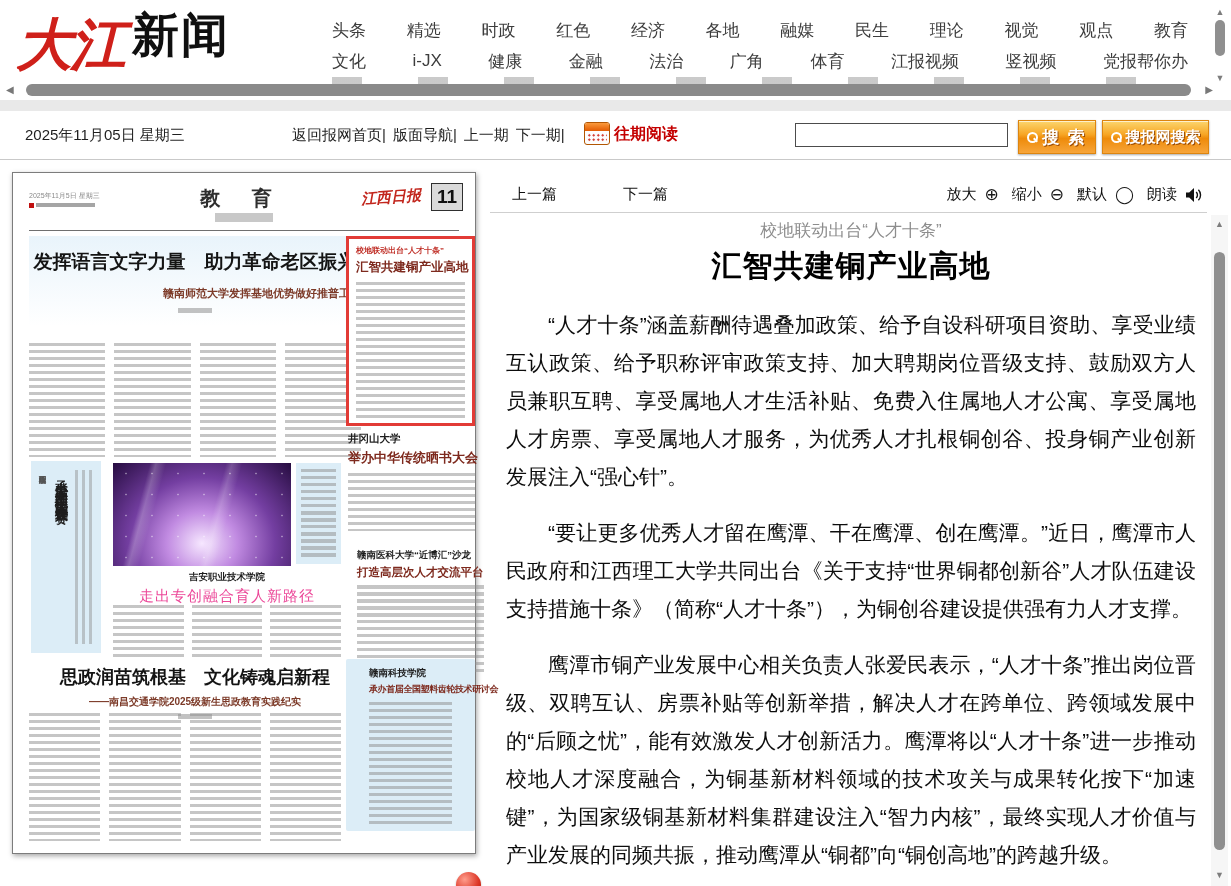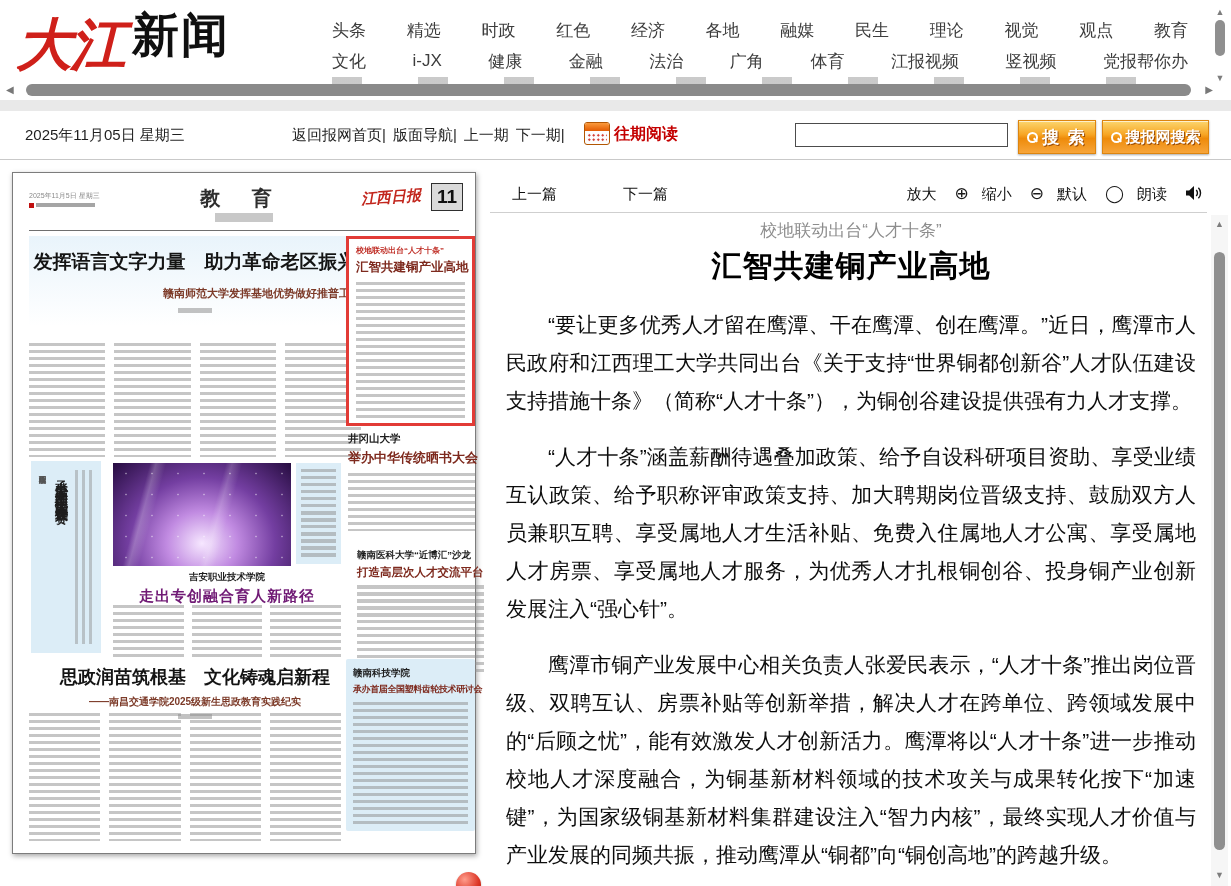--- a/index.html
+++ b/index.html
@@ -94,56 +94,56 @@
   .np-jgs { left:335px; top:259px; width:127px; }
   .np-org { font-size:10.5px; font-weight:bold; color:#1e1e1e; white-space:nowrap; }
   .np-subhead { font-size:13px; font-weight:bold; color:#7e2a1e; margin-top:3px; white-space:nowrap; }
   .np-jgs .fill { margin-top:6px; height:58px; }
 
   .np-gy { left:344px; top:360px; width:127px;margin-top:16px; }
   .np-gy .np-org { font-size:9.5px; }
   .np-gy .np-subhead { font-size:11.5px; }
   .np-gy .fill { margin-top:5px; height:88px; }
 
-  .np-gk { left:333px; top:486px; width:129px; height:172px; background:#dcedf7; border-radius:2px; padding:8px 7px; }
+  .np-gk { left:333px; top:486px; width:129px; height:172px; background:#dcedf7; border-radius:2px; padding:8px 23px; }
   .np-gk .np-org { font-size:9.5px; }
   .np-gk .np-subhead { font-size:9px; letter-spacing:-0.4px; }
   .np-gk .fill { margin-top:6px; height:122px; }
 
   .np-vert { left:18px; top:288px; width:70px; height:192px; background:#dcedf7; padding:9px 6px; display:flex; gap:5px; }
   .np-vert-org { writing-mode:vertical-rl; font-size:7.5px; color:#555; }
   .np-vert-title { writing-mode:vertical-rl; font-size:13px; font-weight:bold; color:#1e1e1e; letter-spacing:2px; }
   .np-vert-fill { flex:1; }
 
   .np-photo { left:100px; top:290px; width:178px; height:103px; overflow:hidden;
     background:
       linear-gradient(105deg, transparent 18%, rgba(255,255,255,.22) 21%, transparent 26%, transparent 55%, rgba(255,255,255,.18) 58%, transparent 63%),
       radial-gradient(ellipse at 50% 78%, rgba(246,230,255,.95) 0%, rgba(186,126,222,.9) 28%, rgba(108,52,156,.95) 58%, rgba(38,12,64,1) 100%); }
   .np-photo::after { content:""; position:absolute; inset:0;
       background-image:radial-gradient(rgba(255,255,255,.8) 1px, transparent 1.4px); background-size:26px 21px; opacity:.5; }
   .np-photo-cap { left:283px; top:290px; width:45px; height:101px; background:#dcedf7; padding:6px 5px; }
   .np-photo-cap .fill { width:100%; height:100%; }
 
   .np-ja { left:100px; top:398px; width:228px; text-align:center; }
   .np-ja-org { font-size:9.5px; font-weight:bold; color:#1e1e1e; }
-  .np-ja-title { font-size:15px; font-weight:bold; color:#701a75; margin-top:3px; letter-spacing:1px; white-space:nowrap; }
+  .np-ja-title { font-size:15px; font-weight:normal; color:#ec4899; margin-top:3px; letter-spacing:1px; white-space:nowrap; }
 
   .np-sz { left:16px; top:492px; width:332px; text-align:center; }
   .np-sz-title { font-size:18px; font-weight:900; color:#141414; white-space:nowrap; }
   .np-sz-sub { font-size:10px; font-weight:bold; color:#7c3a28; margin-top:6px; }
   .np-sz .np-byline { margin-top:5px; }
 
   
   .art-toolbar { position:absolute; left:490px; top:177px; width:717px; height:36px; border-bottom:1px solid #cfcfcf;
                  display:flex; align-items:center; font-size:15px; color:#101010; background:#fff; }
   .tb-link { text-decoration:none; color:#101010; cursor:pointer; }
   .tb-prev { margin-left:22px; }
   .tb-next { margin-left:66px; }
   .tb-right { margin-left:auto; display:flex; align-items:center; gap:13px; margin-right:4px; }
-  .tb-item { display:flex; align-items:flex-start; gap:18px; cursor:pointer; color:#101010; }
+  .tb-item { display:flex; align-items:center; gap:8px; cursor:pointer; color:#101010; }
   .tb-icon { font-size:17px; line-height:1; color:#1a1a1a; }
 
   .art-kicker { position:absolute; left:505px; top:219px; width:692px; text-align:center; font-size:17px; color:#8d8d8d; }
   .art-title  { position:absolute; left:505px; top:246px; width:692px; text-align:center; font-size:30px; font-weight:bold; color:#000; letter-spacing:1px; }
   .art-paras  { position:absolute; left:506px; top:306px; width:690px; }
   .art-paras p { font-size:21px; line-height:38px; text-indent:2em; text-align:justify; color:#0d0d0d; margin:0 0 18px; }
 
   .art-vscroll { position:absolute; left:1211px; top:215px; width:17px; height:671px; background:#f6f6f6; }
   .art-vscroll .arrow { position:absolute; left:0; width:17px; text-align:center; font-size:9px; color:#7d7d7d; }
   .art-vscroll .up { top:4px; }
@@ -334,22 +334,22 @@
           <path d="M11.2 5a4.2 4.2 0 010 6" stroke="#111" stroke-width="1.4" fill="none"></path>
           <path d="M13.4 2.8a7.4 7.4 0 010 10.4" stroke="#111" stroke-width="1.4" fill="none"></path>
         </svg>
       </span>
     </div>
   </div>
 
   <div class="art-kicker">校地联动出台“人才十条”</div>
   <h1 class="art-title">汇智共建铜产业高地</h1>
   <div class="art-paras">
+      <p>“人才十条”涵盖薪酬待遇叠加政策、给予自设科研项目资助、享受业绩互认政策、给予职称评审政策支持、加大聘期岗位晋级支持、鼓励双方人员兼职互聘、享受属地人才生活补贴、免费入住属地人才公寓、享受属地人才房票、享受属地人才服务，为优秀人才扎根铜创谷、投身铜产业创新发展注入“强心针”。</p>
       <p>“要让更多优秀人才留在鹰潭、干在鹰潭、创在鹰潭。”近日，鹰潭市人民政府和江西理工大学共同出台《关于支持“世界铜都创新谷”人才队伍建设支持措施十条》（简称“人才十条”），为铜创谷建设提供强有力人才支撑。</p>
-      <p>“人才十条”涵盖薪酬待遇叠加政策、给予自设科研项目资助、享受业绩互认政策、给予职称评审政策支持、加大聘期岗位晋级支持、鼓励双方人员兼职互聘、享受属地人才生活补贴、免费入住属地人才公寓、享受属地人才房票、享受属地人才服务，为优秀人才扎根铜创谷、投身铜产业创新发展注入“强心针”。</p>
       <p>鹰潭市铜产业发展中心相关负责人张爱民表示，“人才十条”推出岗位晋级、双聘互认、房票补贴等创新举措，解决人才在跨单位、跨领域发展中的“后顾之忧”，能有效激发人才创新活力。鹰潭将以“人才十条”进一步推动校地人才深度融合，为铜基新材料领域的技术攻关与成果转化按下“加速键”，为国家级铜基新材料集群建设注入“智力内核”，最终实现人才价值与产业发展的同频共振，推动鹰潭从“铜都”向“铜创高地”的跨越升级。</p>
     </div>
 
   <div class="art-vscroll">
     <div class="arrow up">▲</div>
     <div class="thumb"></div>
     <div class="arrow down">▼</div>
   </div>
 
   <div class="float-circle"></div>

